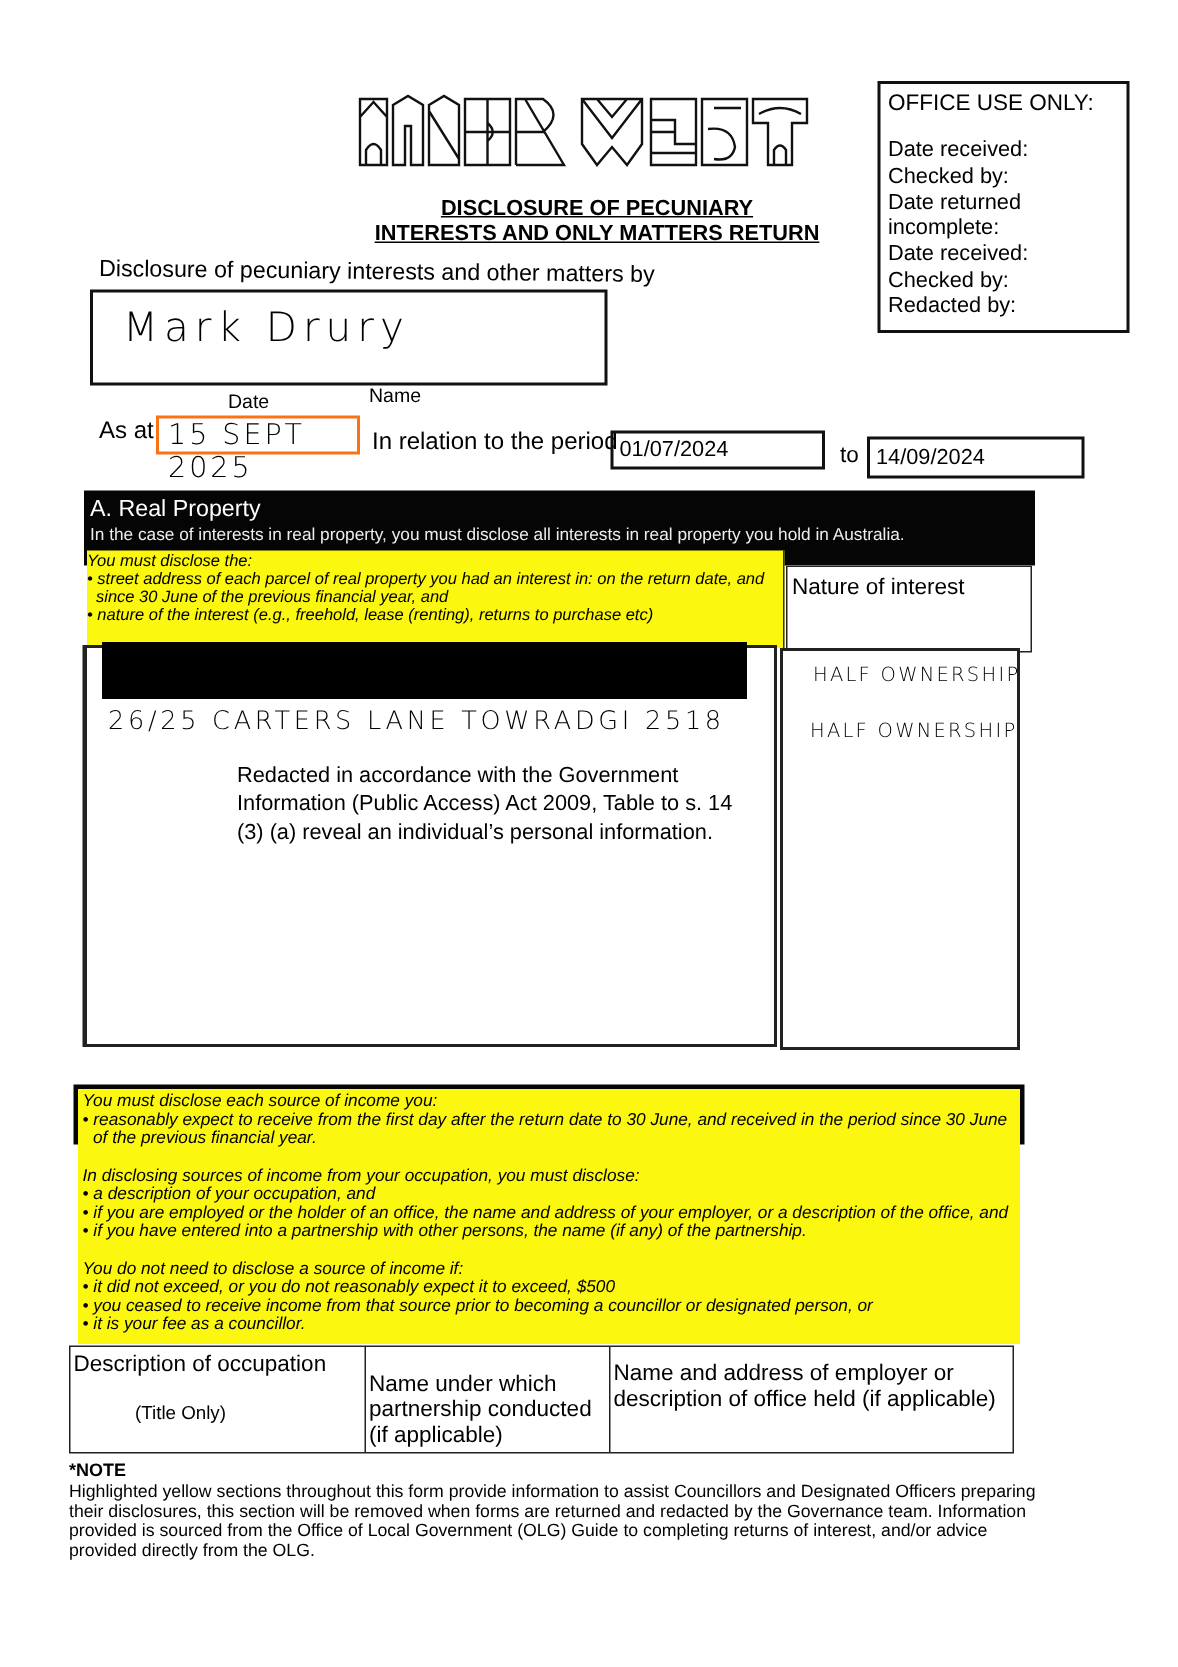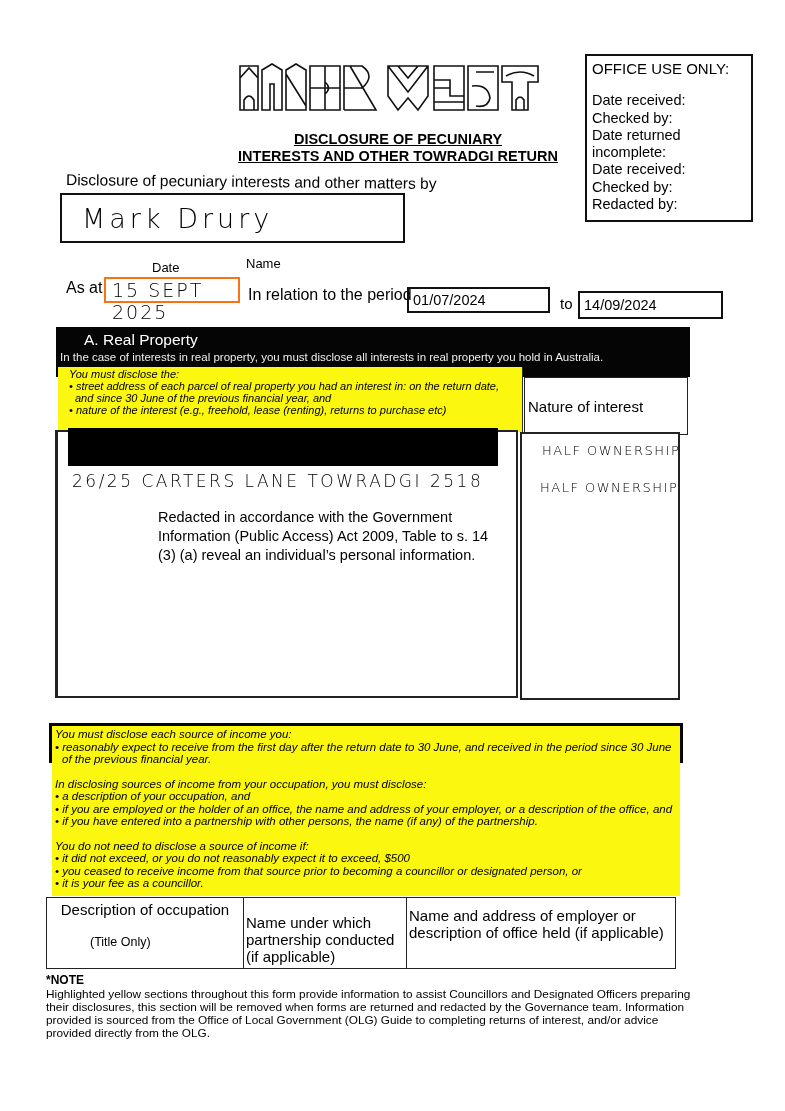--- a/index.html
+++ b/index.html
@@ -5,54 +5,54 @@
     html, body { margin:0; padding:0; background:#ffffff; }
     body { width:785px; height:1111px; position:relative; overflow:hidden; font-family:"Liberation Sans", sans-serif; color:#000; }
     .abs { position:absolute; }
     .logo { left:238px; top:62px; width:324px; height:52px; display:flex; gap:4px; }
     .logo svg { display:block; }
     .title { left:200px; top:131px; width:396px; text-align:center; font-weight:bold; font-size:14.5px; line-height:17px; }
     .title span { text-decoration:underline; display:block; }
     .office { left:585px; top:54px; width:168px; height:168px; border:2px solid #111; box-sizing:border-box; padding:4px 5px; font-size:14.5px; line-height:17.3px; }
     .office .hdr { font-size:15px; margin-bottom:15px; }
     .by-label { left:66px; top:173px; font-size:15.5px; transform:rotate(0.6deg); }
-    .namebox { left:60px; top:193px; width:345px; height:50px; border:2px solid #111; box-sizing:border-box; }
+    .namebox { left:60px; top:193px; width:345px; height:64px; border:2px solid #111; box-sizing:border-box; }
     .hand { font-family:"DejaVu Sans", sans-serif; font-weight:300; letter-spacing:2px; }
     .namebox .val { position:absolute; left:20px; top:8px; font-size:27px; letter-spacing:4px; }
     .name-label { left:246px; top:256px; font-size:13px; }
     .date-label { left:152px; top:260px; font-size:13px; }
     .asat { left:66px; top:279px; font-size:16px; }
     .datebox { left:104px; top:277px; width:136px; height:26px; border:2px solid #f97316; box-sizing:border-box; font-size:19px; padding-left:6px; line-height:22px; }
     .relation { left:248px; top:286px; font-size:16px; }
     .fromfield { left:407px; top:287px; width:143px; height:26px; border:2px solid #111; box-sizing:border-box; font-size:14.5px; padding:3px 4px; }
     .to { left:560px; top:295px; font-size:15px; }
     .tofield { left:578px; top:291px; width:145px; height:28px; border:2px solid #111; box-sizing:border-box; font-size:14.5px; padding:4px 4px; }
     .secA { left:56px; top:327px; width:634px; height:50px; background:#050505; color:#fff; }
-    .secA .h { position:absolute; left:4px; top:4px; font-size:15.5px;margin-left:24px; }
+    .secA .h { position:absolute; left:4px; top:4px; font-size:15.5px; }
     .secA .sub { position:absolute; left:4px; top:24px; font-size:11.5px; color:#eee; }
-    .yellowA { left:58px; top:367px; width:465px; height:65px; background:#fbf70f; font-style:italic; font-size:11px; line-height:12px; padding:1px 11px; box-sizing:border-box; border-right:1px solid #333; }
+    .yellowA { left:58px; top:367px; width:465px; height:65px; background:#fbf70f; font-style:italic; font-size:11px; line-height:12px; padding:1px 0; box-sizing:border-box; border-right:1px solid #333; }
     .yellowA .bul { padding-left:6px; text-indent:-6px; }
-    .nature-hdr { left:524px; top:377px; width:164px; height:58px; background:#fff; border:1px solid #222; box-sizing:border-box; font-size:15px; padding:20px 3px; }
+    .nature-hdr { left:524px; top:377px; width:164px; height:58px; background:#fff; border:1px solid #222; box-sizing:border-box; font-size:15px; padding:5px 3px; }
     .addrbox { left:55px; top:430px; width:463px; height:268px; border:2px solid #222; border-left-width:3px; box-sizing:border-box; background:#fff; }
     .redact { left:68px; top:428px; width:430px; height:38px; background:#000; }
     .addr { left:72px; top:471px; font-size:17px; letter-spacing:2.5px; }
     .redact-note { left:158px; top:508px; font-size:14.5px; line-height:19px; width:340px; }
     .naturebox { left:520px; top:432px; width:160px; height:268px; border:2px solid #222; box-sizing:border-box; background:#fff; }
     .nat1 { left:542px; top:443px; font-size:13px; letter-spacing:1.5px; }
     .nat2 { left:540px; top:480px; font-size:13px; letter-spacing:1.5px; }
     .secB { left:49px; top:723px; width:634px; height:40px; background:#050505; color:#22c55e; }
     .secB .h { position:absolute; left:4px; top:8px; font-size:15.5px; }
     .yellowB { left:52px; top:726px; width:628px; height:170px; background:#fbf70f; font-style:italic; font-size:11.5px; line-height:12.5px; padding:2px 3px; box-sizing:border-box; }
     .yellowB p { margin:0; }
     .yellowB .gap { height:12px; }
     .yellowB .bul { padding-left:7px; text-indent:-7px; }
     .tbl { left:46px; top:897px; width:630px; height:72px; border:1.5px solid #222; box-sizing:border-box; display:flex; background:#fff; }
     .tbl .c { border-right:1.5px solid #222; box-sizing:border-box; font-size:15px; line-height:17px; padding:3px 2px; position:relative; }
     .tbl .c:last-child { border-right:none; }
-    .tbl .c1 { width:197px;text-align:center; }
+    .tbl .c1 { width:197px; }
     .tbl .c2 { width:268px; padding-top:9px; }
     .tbl .c3 { flex:1; padding-top:16px; }
     .tbl .sub { position:absolute; left:43px; top:36px; font-size:12.5px; }
     .note-h { left:46px; top:973px; font-weight:bold; font-size:12px; }
     .note { left:46px; top:988px; width:645px; font-size:11.8px; line-height:13px; }
   </style>
 </head>
 <body>
 
 <div class="abs logo" title="INNER WEST">
@@ -73,21 +73,21 @@
     <path d="M196 4 H226 V48 H196 Z M196 18 H212 V26 H196 M212 26 V34 H226 M196 40 H226"></path>
 
     <path d="M230 4 H260 V48 H230 Z M238 10 H256 M234 24 Q250 22 252 36 Q250 46 238 44"></path>
 
     <path d="M264 4 H300 V20 H290 V48 H274 V20 H264 Z M268 14 Q282 6 296 14 M278 48 V38 Q282 32 286 38 V48"></path>
   </svg>
 </div>
 
 <div class="abs title">
   <span>DISCLOSURE OF PECUNIARY</span>
-  <span>INTERESTS AND OTHER TOWRADGI RETURN</span>
+  <span>INTERESTS AND ONLY MATTERS RETURN</span>
 </div>
 
 <div class="abs office">
   <div class="hdr">OFFICE USE ONLY:</div>
   <div>Date received:</div>
   <div>Checked by:</div>
   <div>Date returned</div>
   <div>incomplete:</div>
   <div>Date received:</div>
   <div>Checked by:</div>

